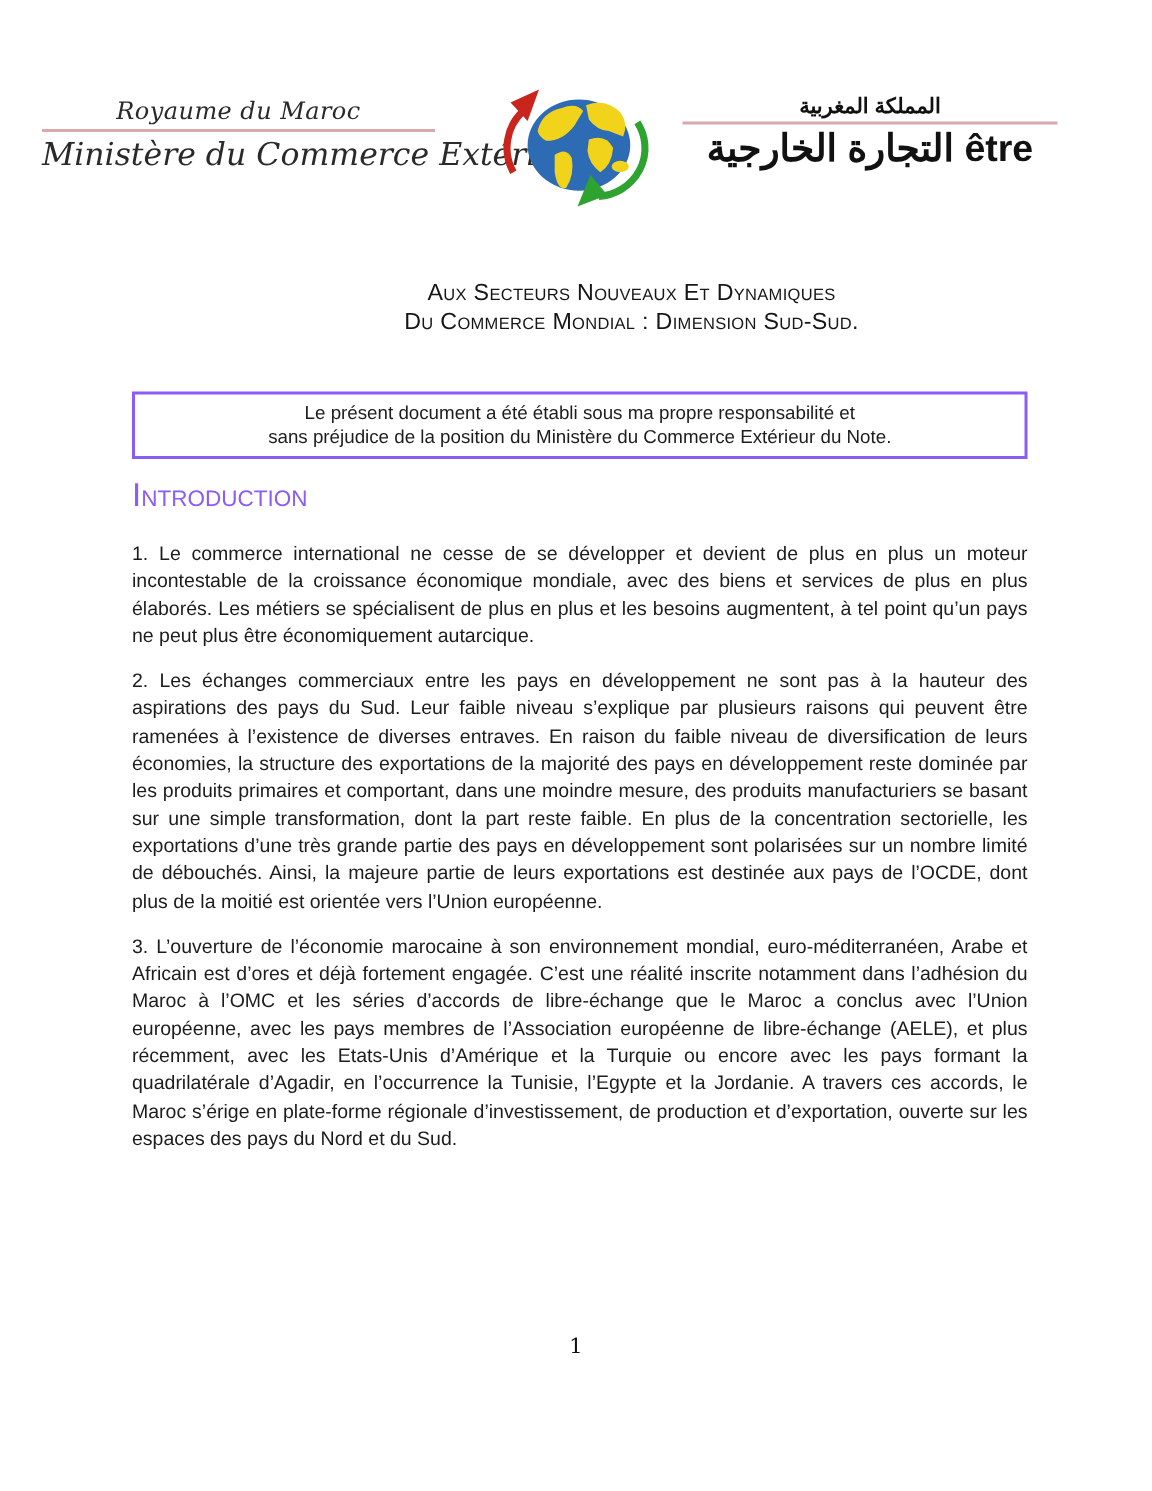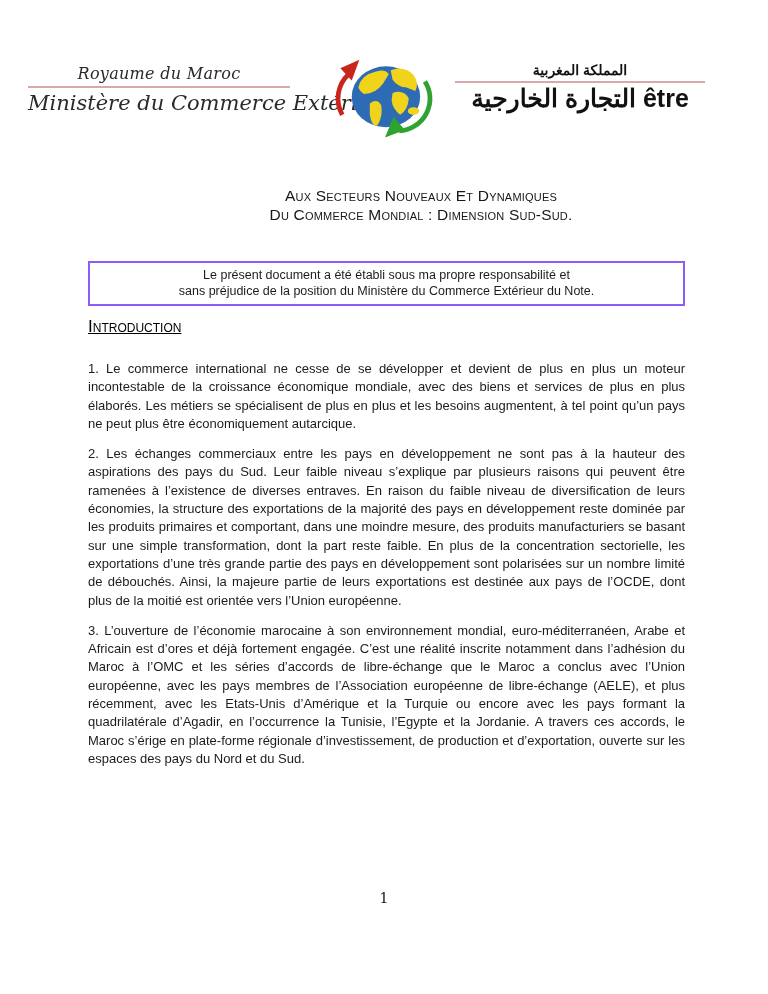--- a/index.html
+++ b/index.html
@@ -65,23 +65,22 @@
     line-height: 16px;
     padding: 4px 0 5px 0;
     color: #1c1c1c;
   }
 
   
   .intro-heading {
     position: absolute;
     top: 317px; left: 88px;
     font-variant: small-caps;
-    font-size: 17px;
-    color: #000000;
-    text-decoration: underline;
+    font-size: 22px;
+    color: #8b5cf6;
   }
   .paras {
     position: absolute;
     top: 356px; left: 88px; width: 597px;
     font-size: 13px;
     line-height: 18.3px;
     text-align: justify;
     color: #1c1c1c;
   }
   .paras p { margin: 4px 0 12px 0; }

